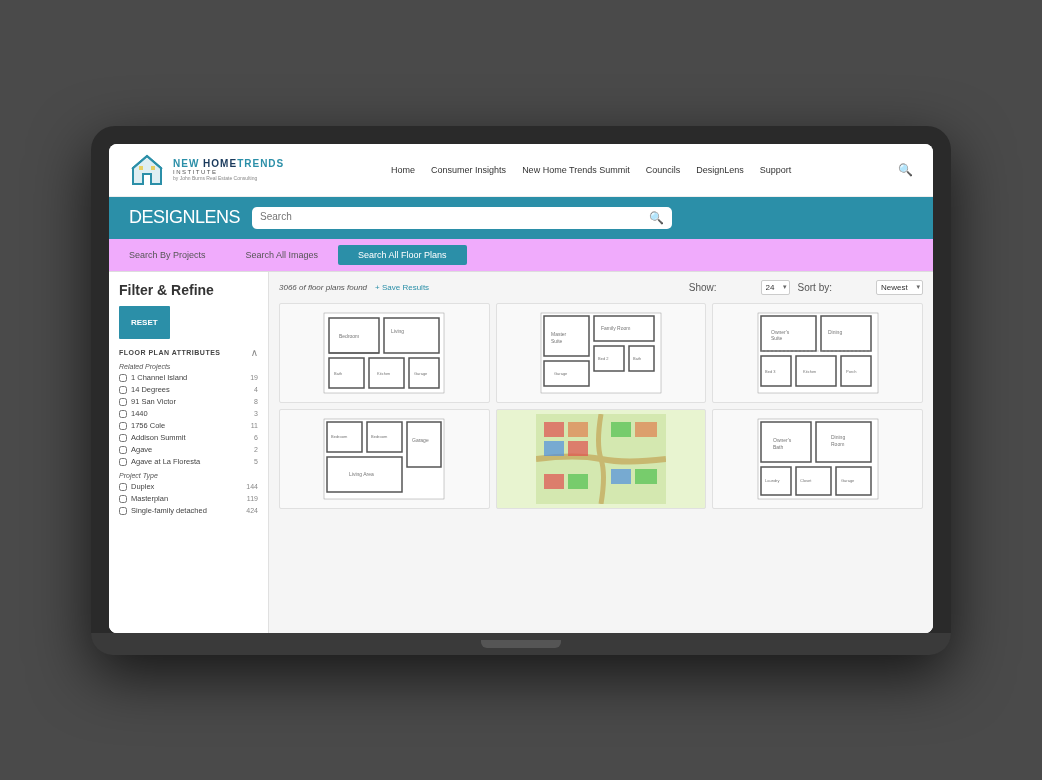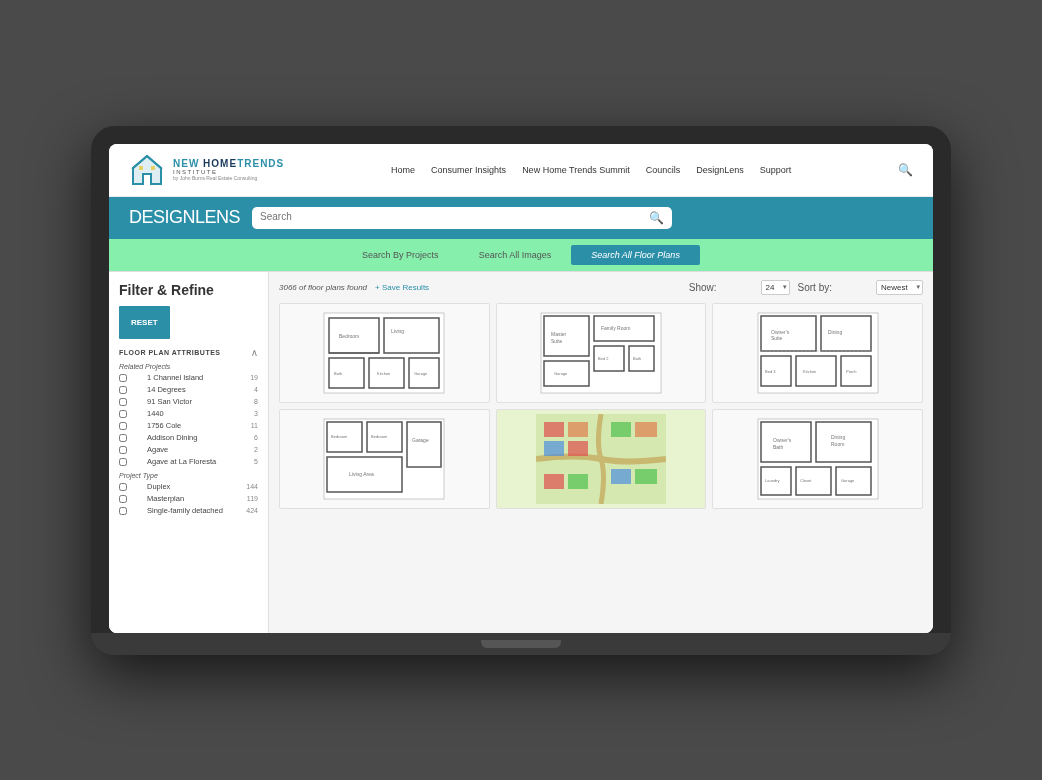--- a/index.html
+++ b/index.html
@@ -159,40 +159,39 @@
       background: transparent;
     }
 
     .search-bar-icon {
       color: #2b8fa8;
       font-size: 12px;
     }
 
     
     .tab-bar {
-      background: #86efac;
-      display: flex;
-      justify-content: center;
+      background: #f0abfc;
+      display: flex;
+      justify-content: flex-start;
       gap: 0;
-      padding: 6px 8px;
+      padding: 6px 0;
       border-bottom: 1px solid #ddd;
     }
 
     .tab {
       padding: 5px 20px;
       font-size: 9px;
       color: #555;
       cursor: pointer;
       border-radius: 2px;
     }
 
     .tab.active {
       background: #2b8fa8;
       color: #fff;
-      font-style: italic;
     }
 
     
     .main-content {
       display: flex;
       background: #f0f0f0;
       height: calc(540px - 125px);
       overflow: hidden;
     }
 
@@ -258,21 +257,21 @@
     .checkbox-row {
       display: flex;
       align-items: center;
       justify-content: space-between;
       padding: 1.5px 0;
     }
 
     .checkbox-row-left {
       display: flex;
       align-items: center;
-      gap: 20px;
+      gap: 4px;
     }
 
     .checkbox-row-left input[type=checkbox] {
       width: 8px;
       height: 8px;
     }
 
     .checkbox-label {
       font-size: 7.5px;
       color: #444;
@@ -486,21 +485,21 @@
           <div class="checkbox-row">
             <div class="checkbox-row-left">
               <input type="checkbox" style="">
               <span class="checkbox-label">1756 Cole</span>
             </div>
             <span class="checkbox-count">11</span>
           </div>
           <div class="checkbox-row">
             <div class="checkbox-row-left">
               <input type="checkbox" style="">
-              <span class="checkbox-label">Addison Dining</span>
+              <span class="checkbox-label">Addison Summit</span>
             </div>
             <span class="checkbox-count">6</span>
           </div>
           <div class="checkbox-row">
             <div class="checkbox-row-left">
               <input type="checkbox" style="">
               <span class="checkbox-label">Agave</span>
             </div>
             <span class="checkbox-count">2</span>
           </div>

